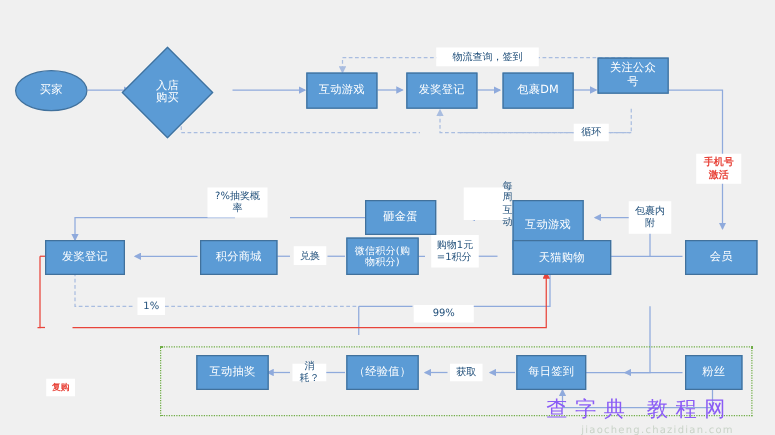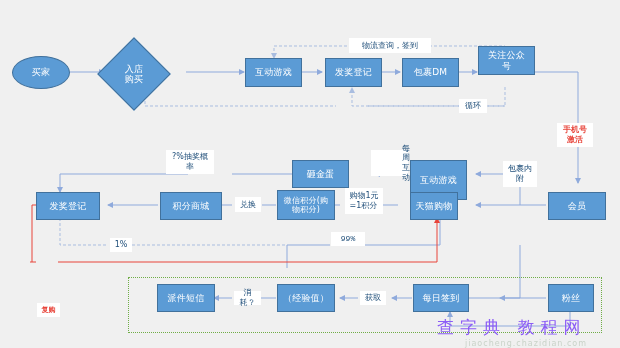--- a/index.html
+++ b/index.html
@@ -242,30 +242,30 @@
 
   <div class="node" style="left:160px; top:192px; width:62px; height:28px;">
     <span>积分商城</span>
   </div>
 
   <div class="node" style="left:277px; top:190px; width:58px; height:30px; font-size:8px;">
     <span style="white-space:pre-line;">微信积分(购
 物积分)</span>
   </div>
 
-  <div class="node" style="left:410px; top:192px; width:48px; height:28px;font-family:Liberation Serif, serif;">
+  <div class="node" style="left:410px; top:192px; width:79px; height:28px;font-family:Liberation Serif, serif;">
     <span>天猫购物</span>
   </div>
 
   <div class="node" style="left:548px; top:192px; width:58px; height:28px;">
     <span>会员</span>
   </div>
 
   <div class="node" style="left:157px; top:284px; width:58px; height:28px;">
-    <span>派件短信</span>
+    <span>互动抽奖</span>
   </div>
 
   <div class="node" style="left:277px; top:284px; width:58px; height:28px;">
     <span>（经验值）</span>
   </div>
 
   <div class="node" style="left:413px; top:284px; width:56px; height:28px;">
     <span>每日签到</span>
   </div>
 
@@ -307,21 +307,21 @@
 
   <div class="label" style="left:345px; top:188px; width:38px; height:26px; text-align:left; justify-content:center;">
     <span style="white-space:pre-line;">购物1元
 =1积分</span>
   </div>
 
   <div class="label" style="left:110px; top:238px; width:22px; height:14px;">
     <span>1%</span>
   </div>
 
-  <div class="label" style="left:331px; top:232px; width:34px; height:14px;font-family:Liberation Mono, monospace;">
+  <div class="label" style="left:331px; top:244px; width:48px; height:14px;">
     <span>99%</span>
   </div>
 
   <div class="label red" style="left:37px; top:255px; width:23px; height:14px; font-size:7px;margin-top:48px;">
     <span>复购</span>
   </div>
 
   <div class="label" style="left:234px; top:291px; width:27px; height:14px;">
     <span>消耗？</span>
   </div>

